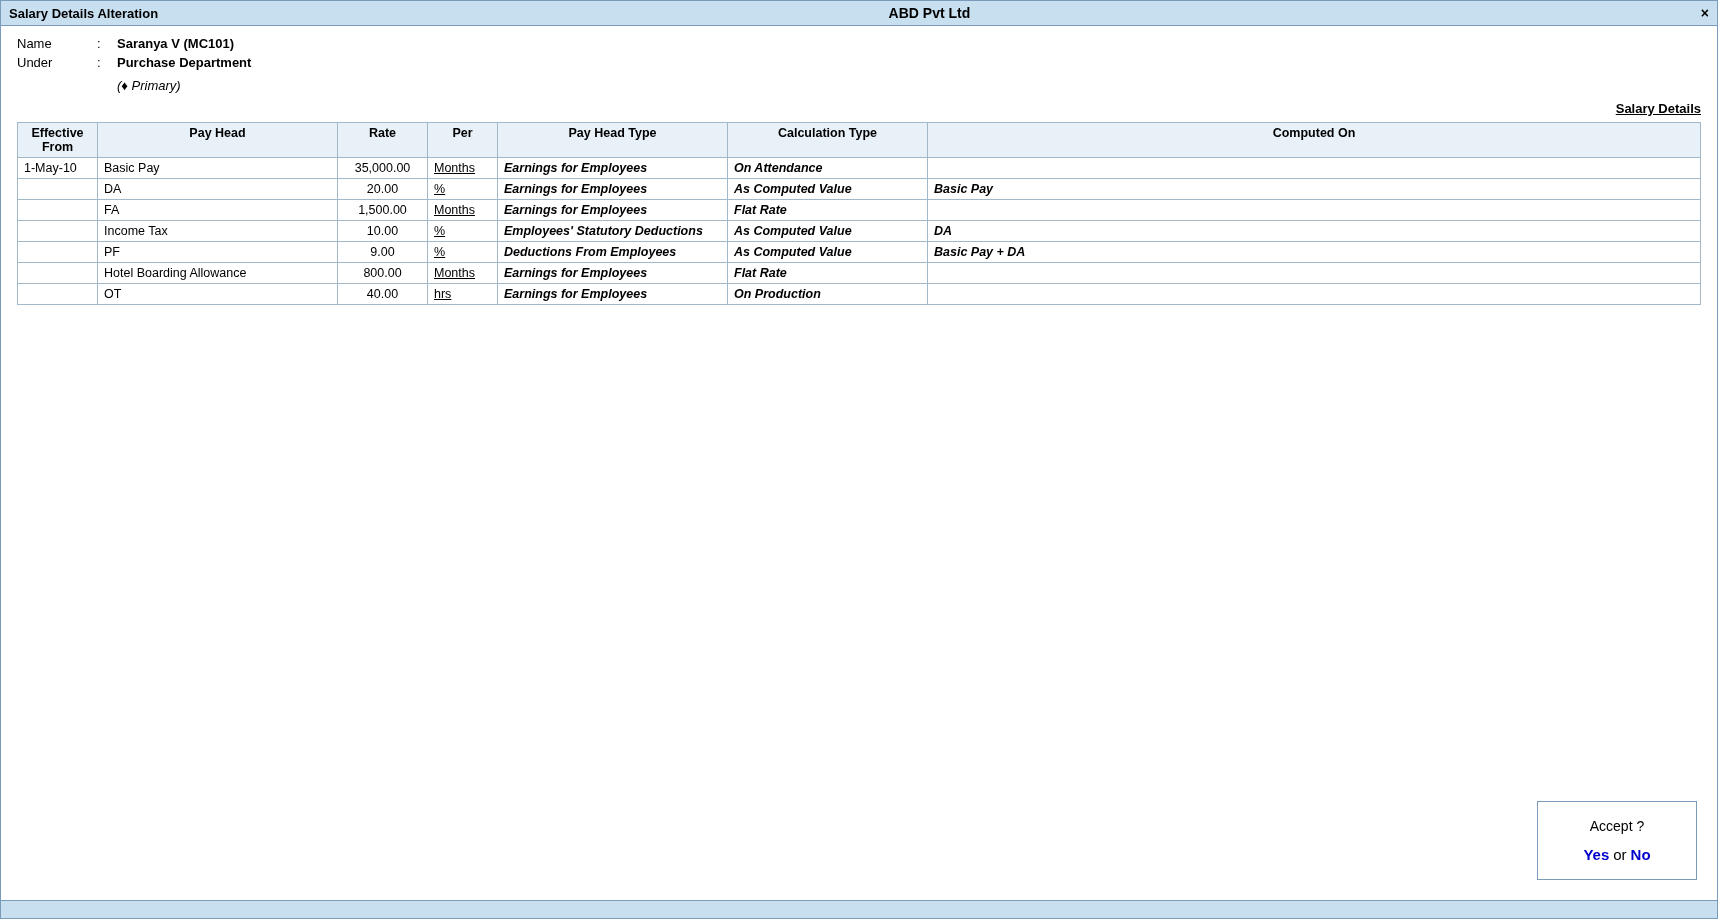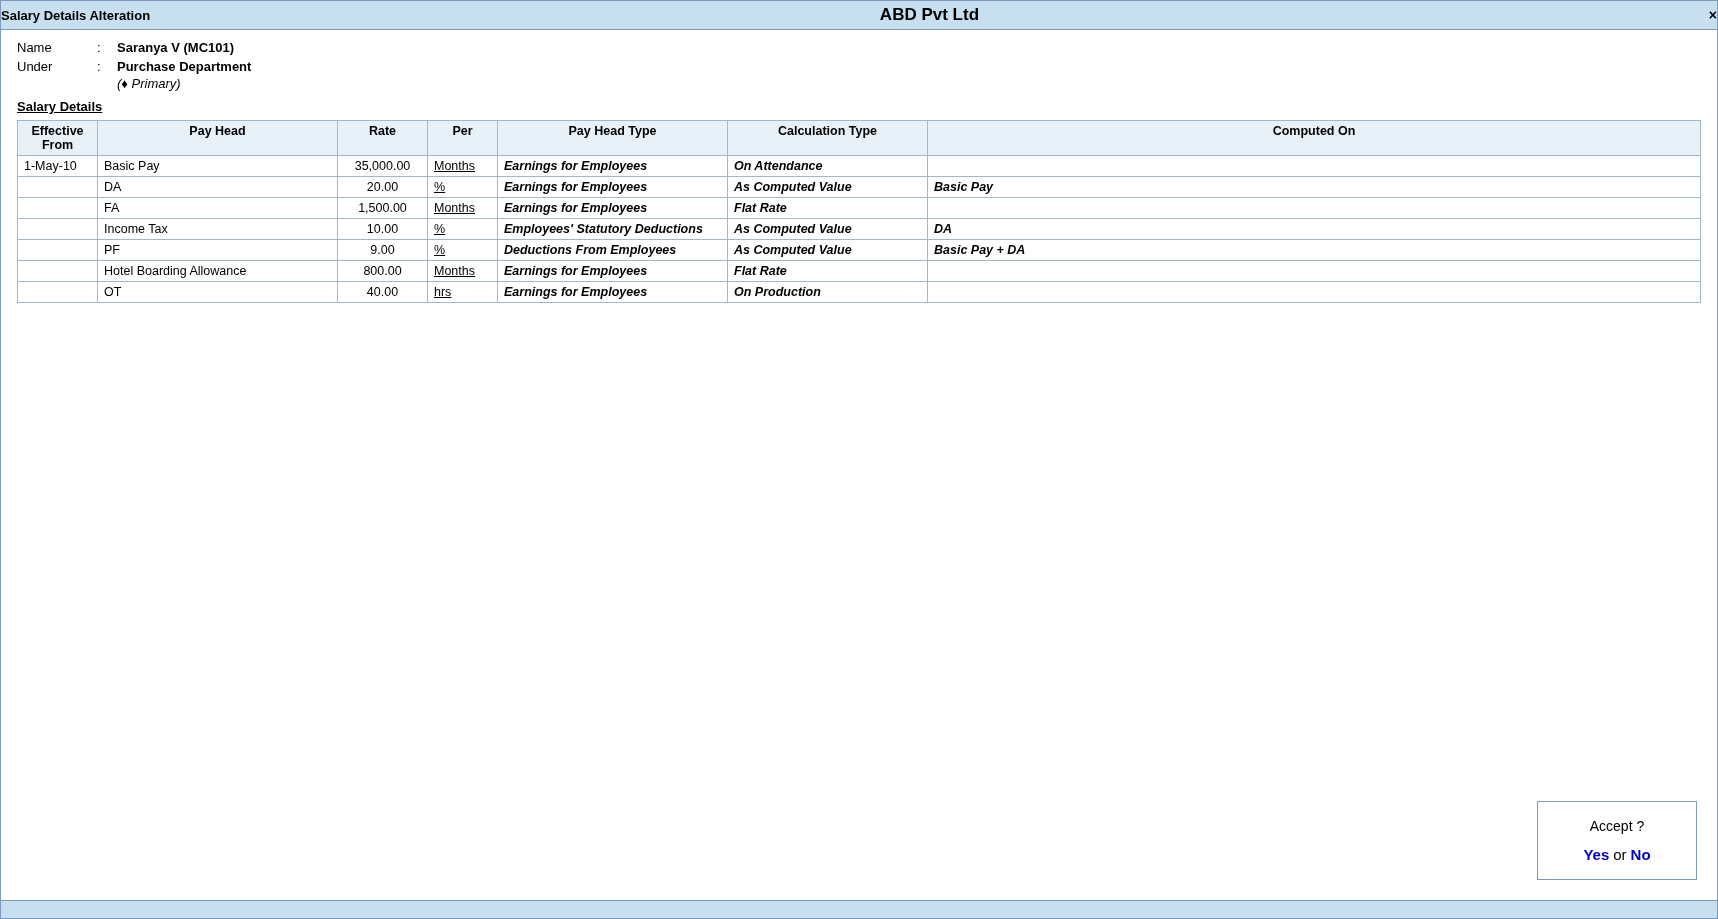--- a/index.html
+++ b/index.html
@@ -15,34 +15,34 @@
       width: 1718px;
       height: 919px;
       background: #ffffff;
       border: 1px solid #7a9bba;
       display: flex;
       flex-direction: column;
     }
     .title-bar {
       background: #c8dff0;
       border-bottom: 1px solid #7a9bba;
-      padding: 4px 0;
+      padding: 4px 8px;
       display: flex;
       justify-content: space-between;
       align-items: center;
       min-height: 24px;
     }
     .title-bar-left {
       font-weight: bold;
       font-size: 13px;
       color: #000;
     }
     .title-bar-center {
       font-weight: bold;
-      font-size: 17px;
+      font-size: 14px;
       color: #000;
     }
     .title-bar-right {
       font-size: 14px;
       font-weight: bold;
       cursor: pointer;
       color: #000;
     }
     .content-area {
       flex: 1;
@@ -67,24 +67,24 @@
     .meta-value {
       color: #000;
       font-size: 13px;
       font-weight: bold;
     }
     .meta-sub {
       font-weight: normal;
       font-style: italic;
       font-size: 13px;
       color: #000;
-      margin-top: 2px;
+      margin-top: 8px;
     }
     .section-title {
-      text-align: left;
+      text-align: right;
       font-weight: bold;
       font-size: 13px;
       margin: 8px 0 6px 0;
       color: #000;
       text-decoration: underline;
     }
     .salary-table {
       width: 100%;
       border-collapse: collapse;
       font-size: 12.5px;

